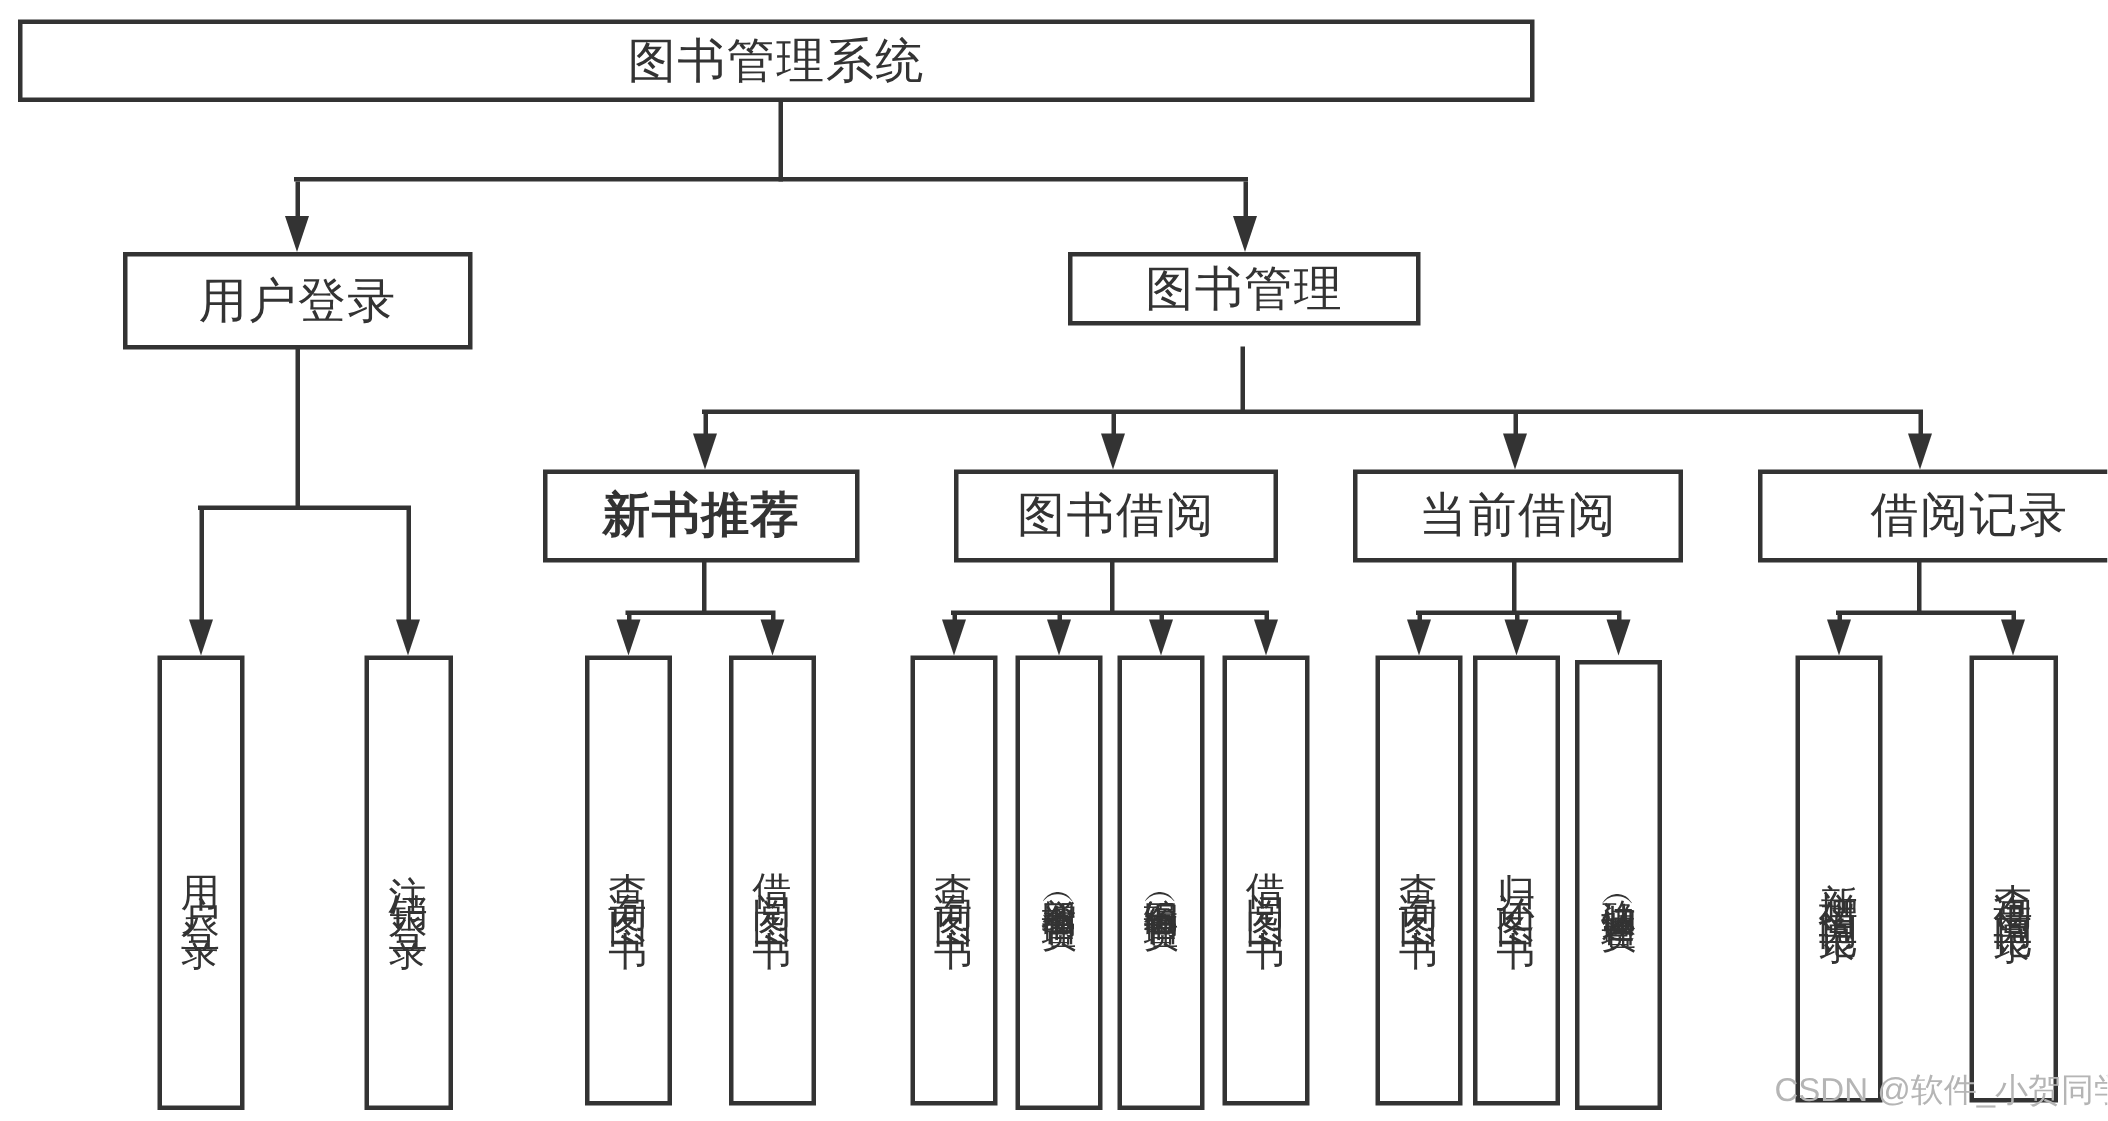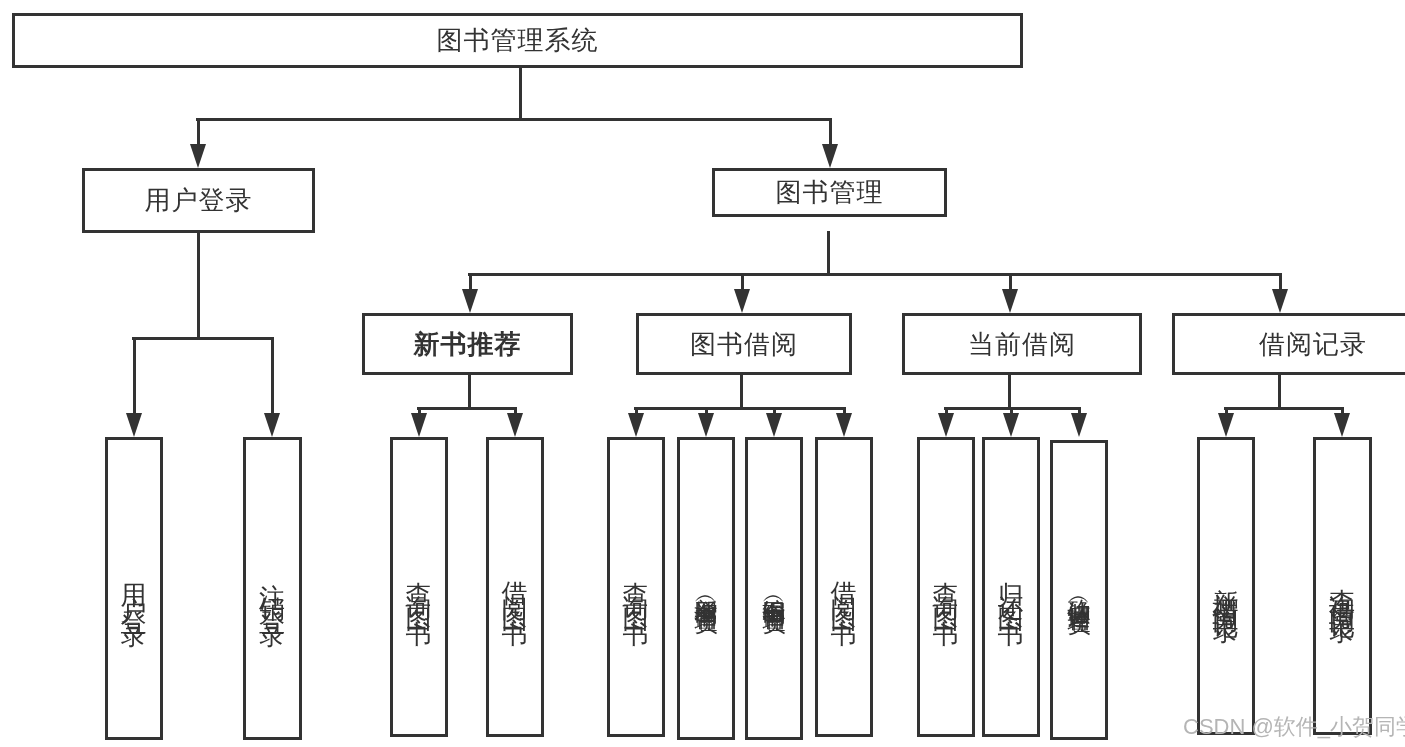--- a/index.html
+++ b/index.html
@@ -16,21 +16,21 @@
     font-family:"Liberation Sans", sans-serif;
     overflow:hidden;
   }
   .box{
     position:absolute;box-sizing:border-box;
     border:3px solid var(--line);
     background:var(--bg);
     display:flex;align-items:center;justify-content:center;
     color:var(--text);
   }
-  .h-label{font-size:26px;letter-spacing:1px;white-space:nowrap;}
+  .h-label{font-size:32px;letter-spacing:1px;white-space:nowrap;}
   .vtext{
     writing-mode:vertical-rl;text-orientation:mixed;
     font-size:26px;color:var(--text);line-height:1;
   }
   .v4{letter-spacing:13px;}
   .v6{letter-spacing:6px;}
   .v9{font-size:23px;letter-spacing:2px;}
   .hline{position:absolute;height:3px;background:var(--line);}
   .vline{position:absolute;width:3px;background:var(--line);}
   .arrow{position:absolute;width:16px;}
@@ -80,21 +80,21 @@
   <div class="arrow" style="left:734px;top:276px;height:37px;"></div>
   <div class="arrow" style="left:1002px;top:276px;height:37px;"></div>
   <div class="arrow" style="left:1272px;top:276px;height:37px;"></div>
 
   <div class="box" style="left:362px;top:313px;width:211px;height:62px;font-weight:bold;">
     <span class="h-label">新书推荐</span>
   </div>
   <div class="box" style="left:636px;top:313px;width:216px;height:62px;">
     <span class="h-label">图书借阅</span>
   </div>
-  <div class="box" style="left:902px;top:313px;width:240px;height:62px;">
+  <div class="box" style="left:902px;top:313px;width:220px;height:62px;">
     <span class="h-label">当前借阅</span>
   </div>
   <div class="box" style="left:1172px;top:313px;width:245px;height:62px;padding-left:37px;">
     <span class="h-label">借阅记录</span>
   </div>
 
   <div class="vline" style="left:468px;top:373px;height:37px;"></div>
   <div class="hline" style="left:417px;top:407px;width:100px;"></div>
   <div class="arrow" style="left:411px;top:410px;height:27px;"></div>
   <div class="arrow" style="left:507px;top:410px;height:27px;"></div>

